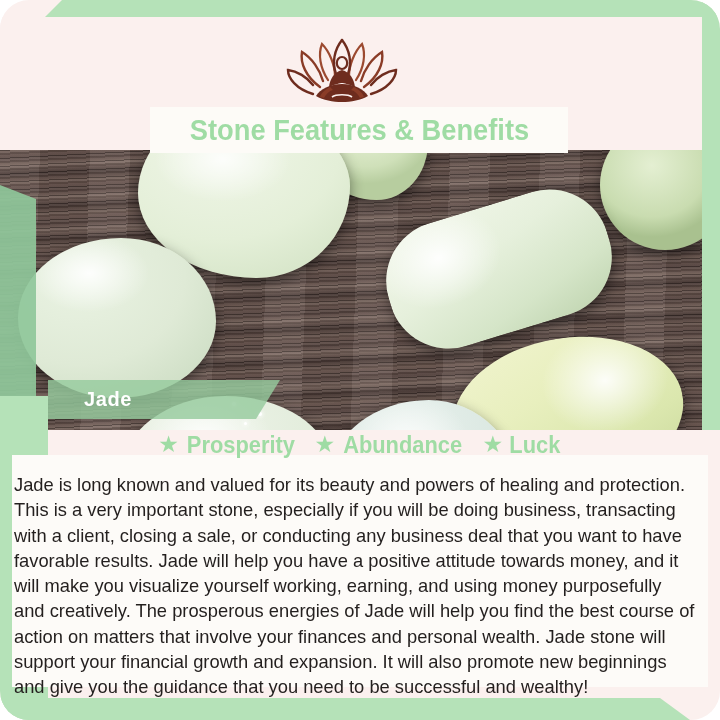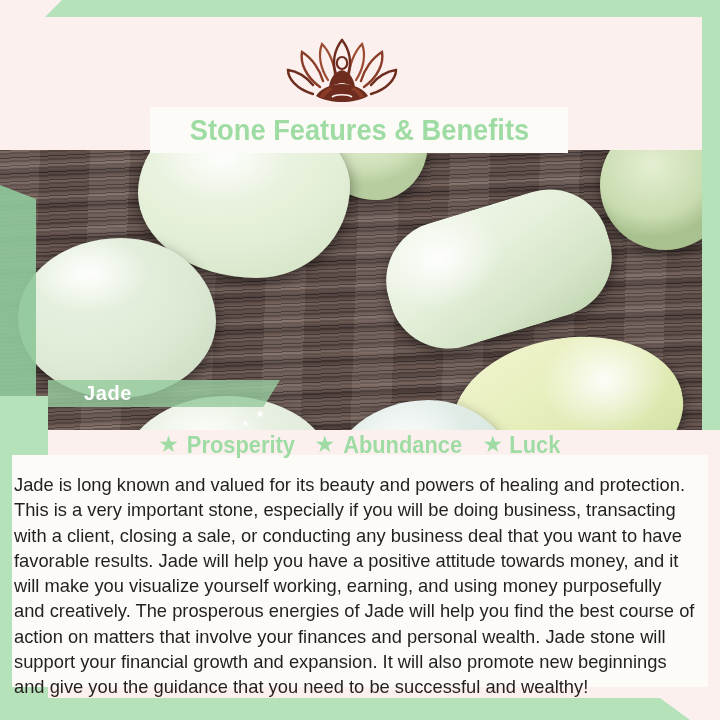--- a/index.html
+++ b/index.html
@@ -9,20 +9,21 @@
   body {
     font-family: "Liberation Sans", sans-serif;
     -webkit-font-smoothing: antialiased;
   }
   #page {
     position: relative;
     width: 720px;
     height: 720px;
     overflow: hidden;
     background: #fbf0ee;
+    border-radius: 29px;
   }
 
   
   .deco-top {
     position: absolute;
     left: 0; top: 0;
     width: 720px; height: 17px;
     background: #b5e2b8;
     clip-path: polygon(62px 0, 720px 0, 720px 17px, 45px 17px);
   }
@@ -205,21 +206,21 @@
     width: 4px; height: 4px;
     border-radius: 50%;
     background: #ffffff;
     box-shadow: 0 0 4px 1px rgba(255,255,255,0.8);
   }
 
   
   .jade-band {
     position: absolute;
     left: 48px; top: 380px;
-    width: 232px; height: 27px;
+    width: 232px; height: 39px;
     background: rgba(150, 203, 158, 0.82);
     clip-path: polygon(0 0, 232px 0, 208px 39px, 0 39px);
     z-index: 7;
     display: flex;
     align-items: center;
   }
   .jade-text {
     margin-left: 36px;
     color: #ffffff;
     font-weight: bold;

